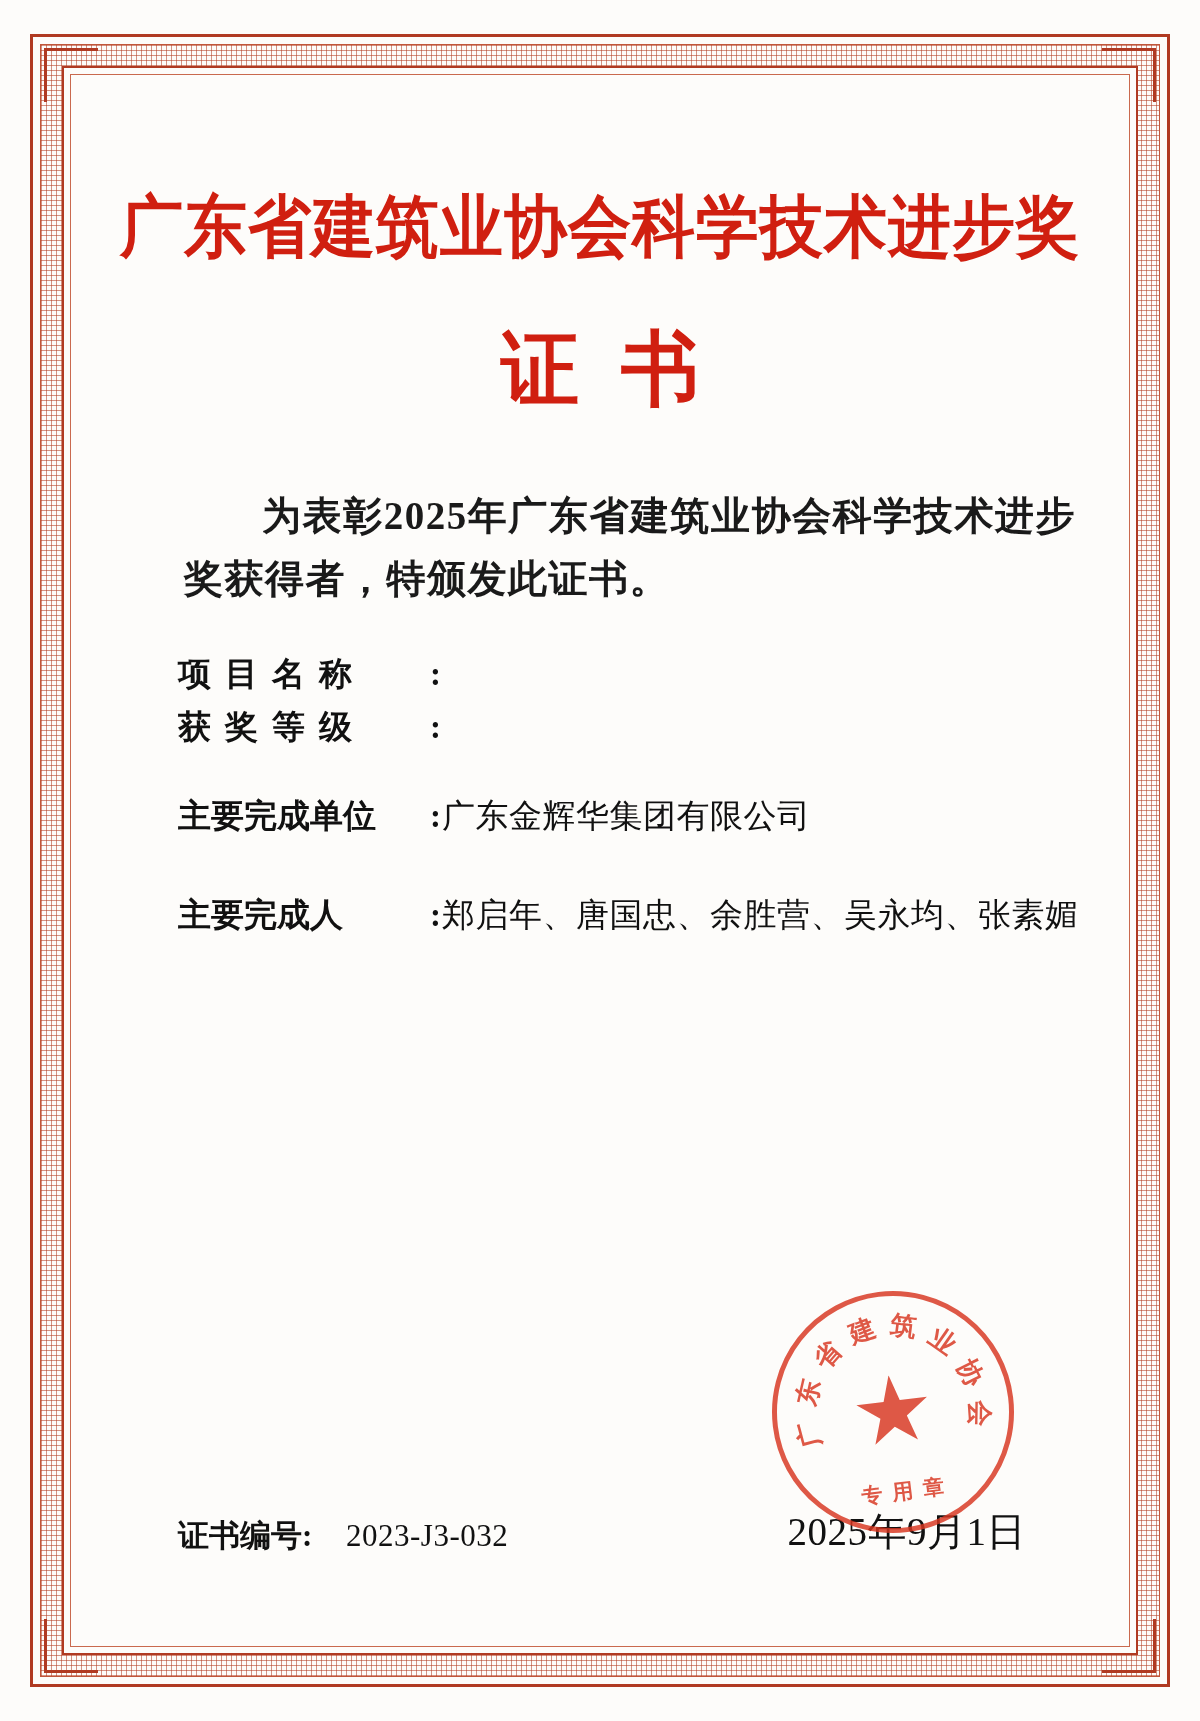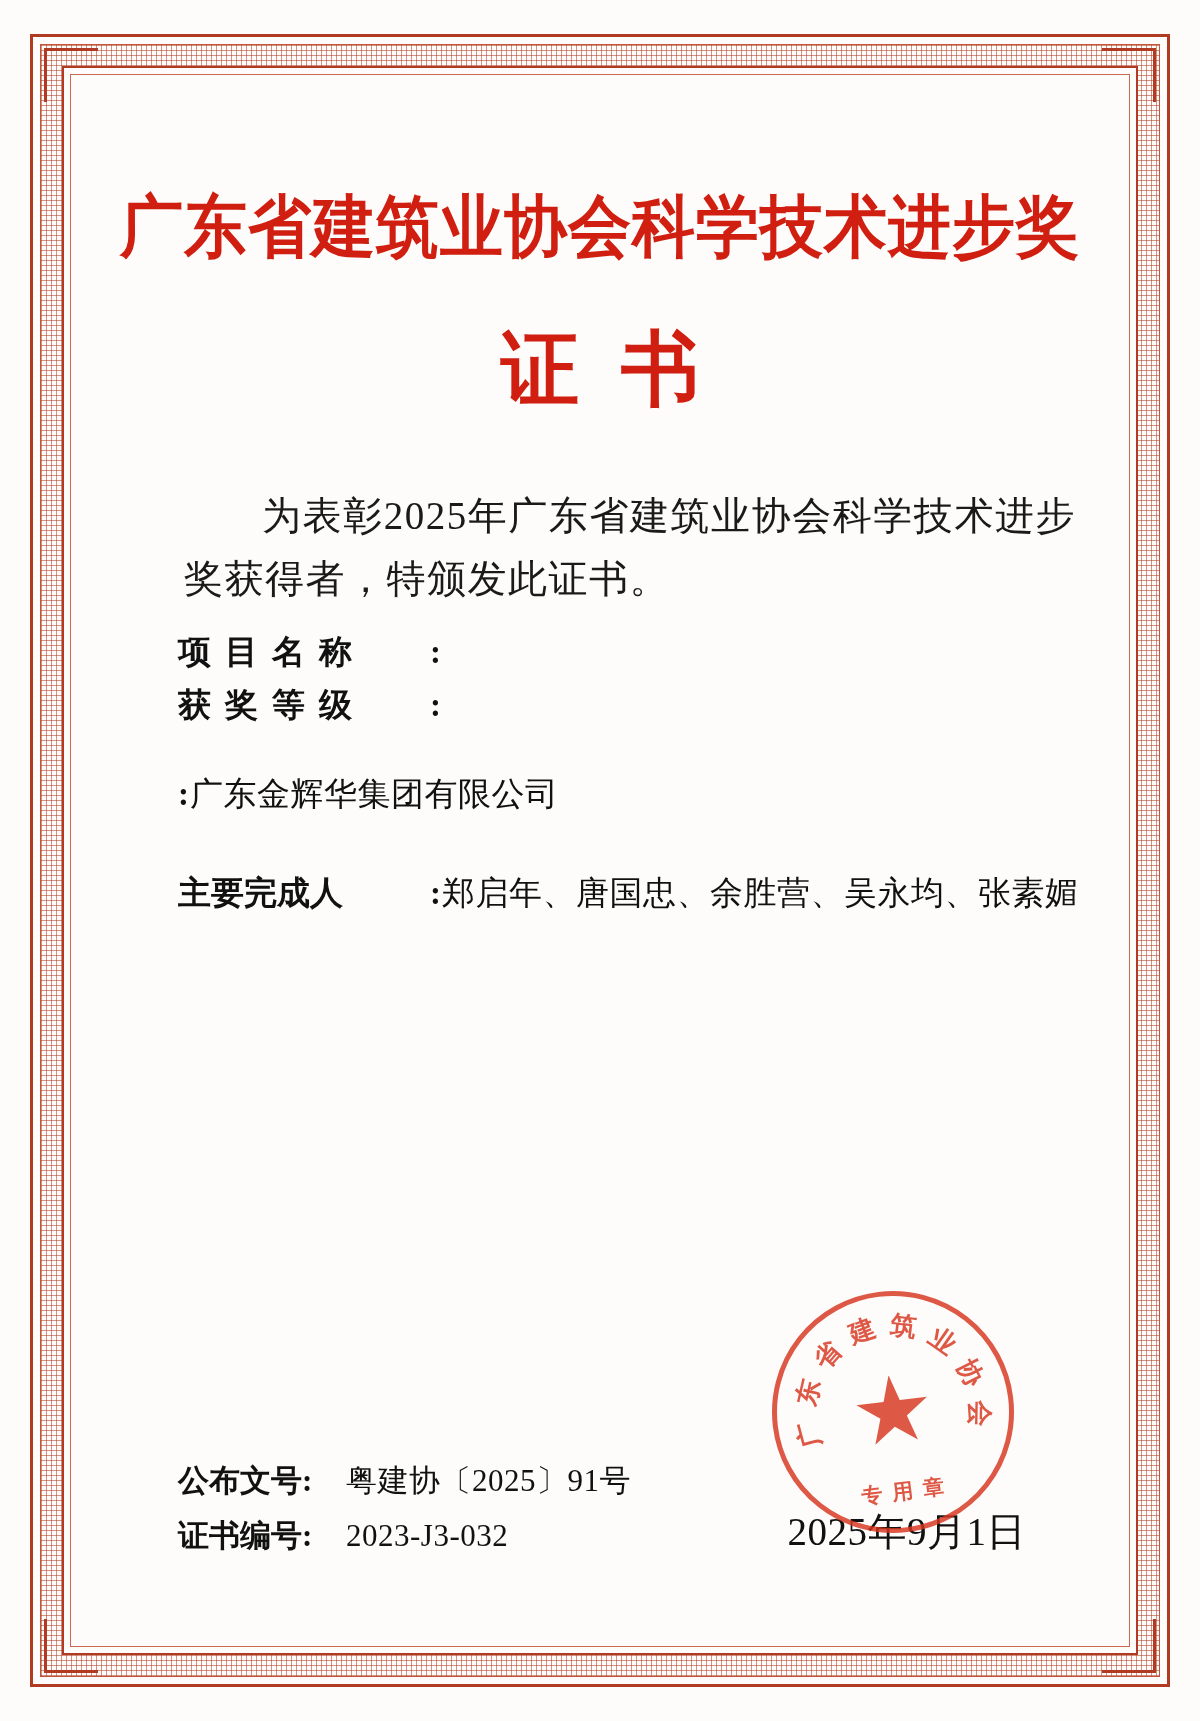--- a/index.html
+++ b/index.html
@@ -124,25 +124,26 @@
   }
 
   .citation {
     margin-top: 76px;
     padding: 0 24px 0 84px;
     color: #1a1a1a;
     font-size: 39px;
     line-height: 1.62;
     letter-spacing: 1.5px;
     text-align: justify;
+    font-weight: bold;
   }
   .citation .indent { display: inline-block; width: 78px; }
 
   .fields {
-    margin-top: 19px;
+    margin-top: 41px;
     padding: 0 10px 0 78px;
   }
   .field-row {
     display: flex;
     align-items: flex-start;
     margin-bottom: 6px;
     font-size: 33px;
     line-height: 1.42;
     color: #111;
   }
@@ -288,37 +289,34 @@
         <div class="field-label spaced">项目名称</div>
         <div class="field-colon">:</div>
       </div>
 
       <div class="field-row">
         <div class="field-label spaced">获奖等级</div>
         <div class="field-colon">:</div>
       </div>
 
       <div class="field-row gap-l">
+        <div class="field-label">主要完成单位</div>
         <div class="field-colon">:</div>
         <div class="field-value">广东金辉华集团有限公司</div>
       </div>
 
       <div class="field-row gap-xl">
         <div class="field-label">主要完成人</div>
         <div class="field-colon">:</div>
         <div class="field-value">郑启年、唐国忠、余胜营、吴永均、张素媚</div>
       </div>
 
     </div>
 
     <div class="footer">
-      <div class="footer-row">
-        <div class="footer-label">公布文号:</div>
-        <div class="footer-value">粤建协〔2025〕91号</div>
-      </div>
       <div class="footer-row">
         <div class="footer-label">证书编号:</div>
         <div class="footer-value">2023-J3-032</div>
       </div>
     </div>
 
     <div class="issue-date">2025年9月1日</div>
 
     <div class="seal">
       <div class="seal-text">

